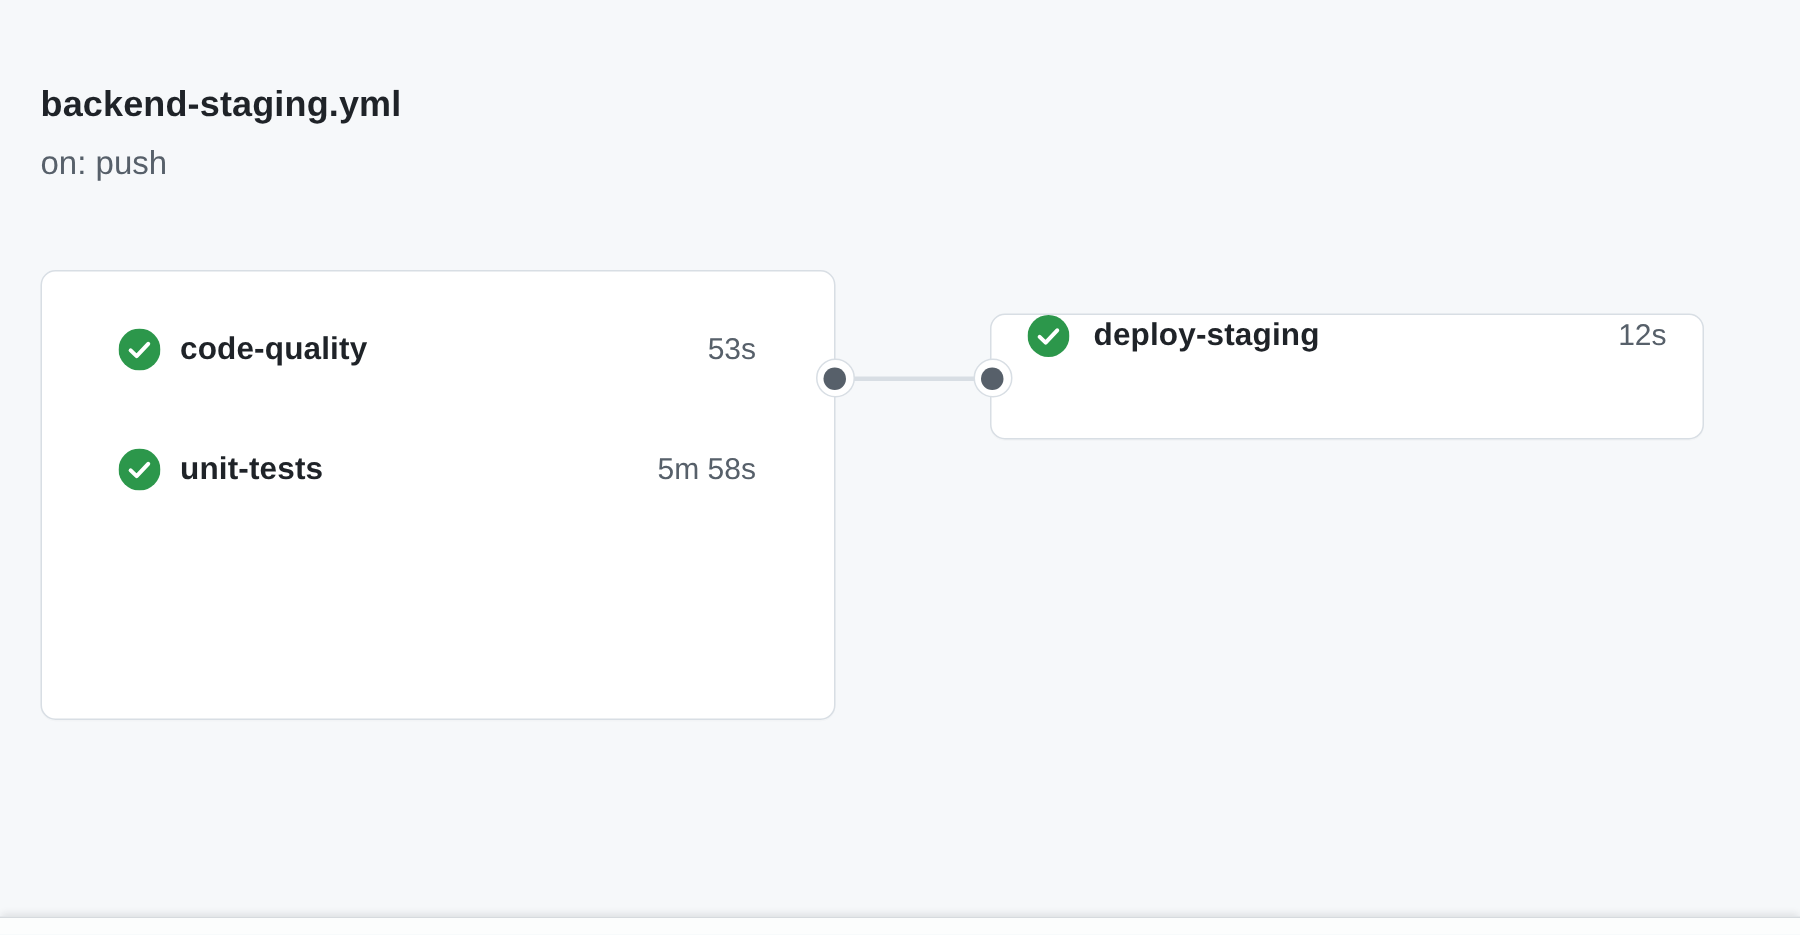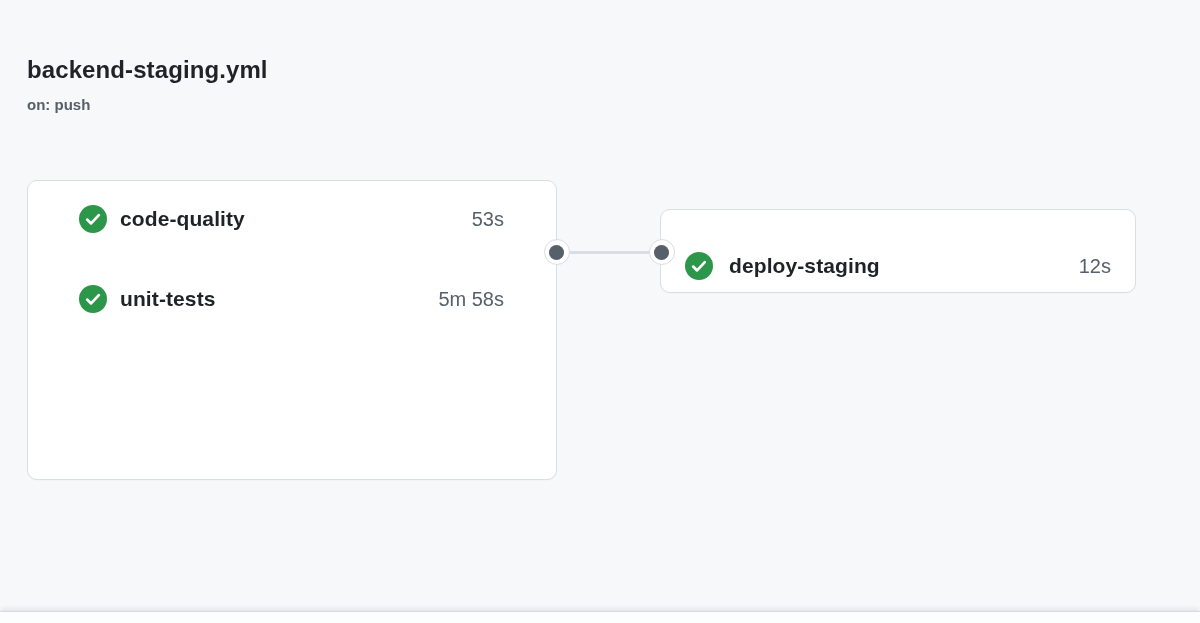--- a/index.html
+++ b/index.html
@@ -27,43 +27,43 @@
 
   
   .wf-header { position: absolute; left: 27px; top: 36px; margin-top: 20px; }
   .wf-title {
     font-size: 24px; font-weight: 700;
     color: var(--text-primary);
     letter-spacing: 0.1px;
   }
   .wf-trigger {
     margin-top: 12px;
-    font-size: 15px; font-weight: 700;
+    font-size: 22px; font-weight: 400;
     color: var(--text-secondary);
   }
 
   
   .job-card {
     position: absolute;
     background: var(--card-background);
     border: 1.5px solid var(--card-border);
     border-radius: 10px;
     box-shadow: 0 1px 0 rgba(27,31,36,0.02);
   }
   .card-group-1 {
     left: 27px; top: 180px;
     width: 530px; height: 300px;
-    padding: 24px 52px 0 51px;
+    padding: 38px 52px 0 51px;
     display: flex; flex-direction: column; gap: 52px;
   }
   .card-group-2 {
     left: 660px; top: 209px;
     width: 476px; height: 84px;
-    padding: 0 24px 12px 24px;
-    display: flex; align-items: flex-end;
+    padding: 0 24px 0 24px;
+    display: flex; align-items: flex-start;
   }
   .job-row {
     display: flex; align-items: center;
     height: 28px; width: 100%;
     cursor: pointer;
   }
   .status-icon {
     width: 28px; height: 28px; flex: 0 0 28px;
     margin-right: 13px;
     display: inline-flex;

